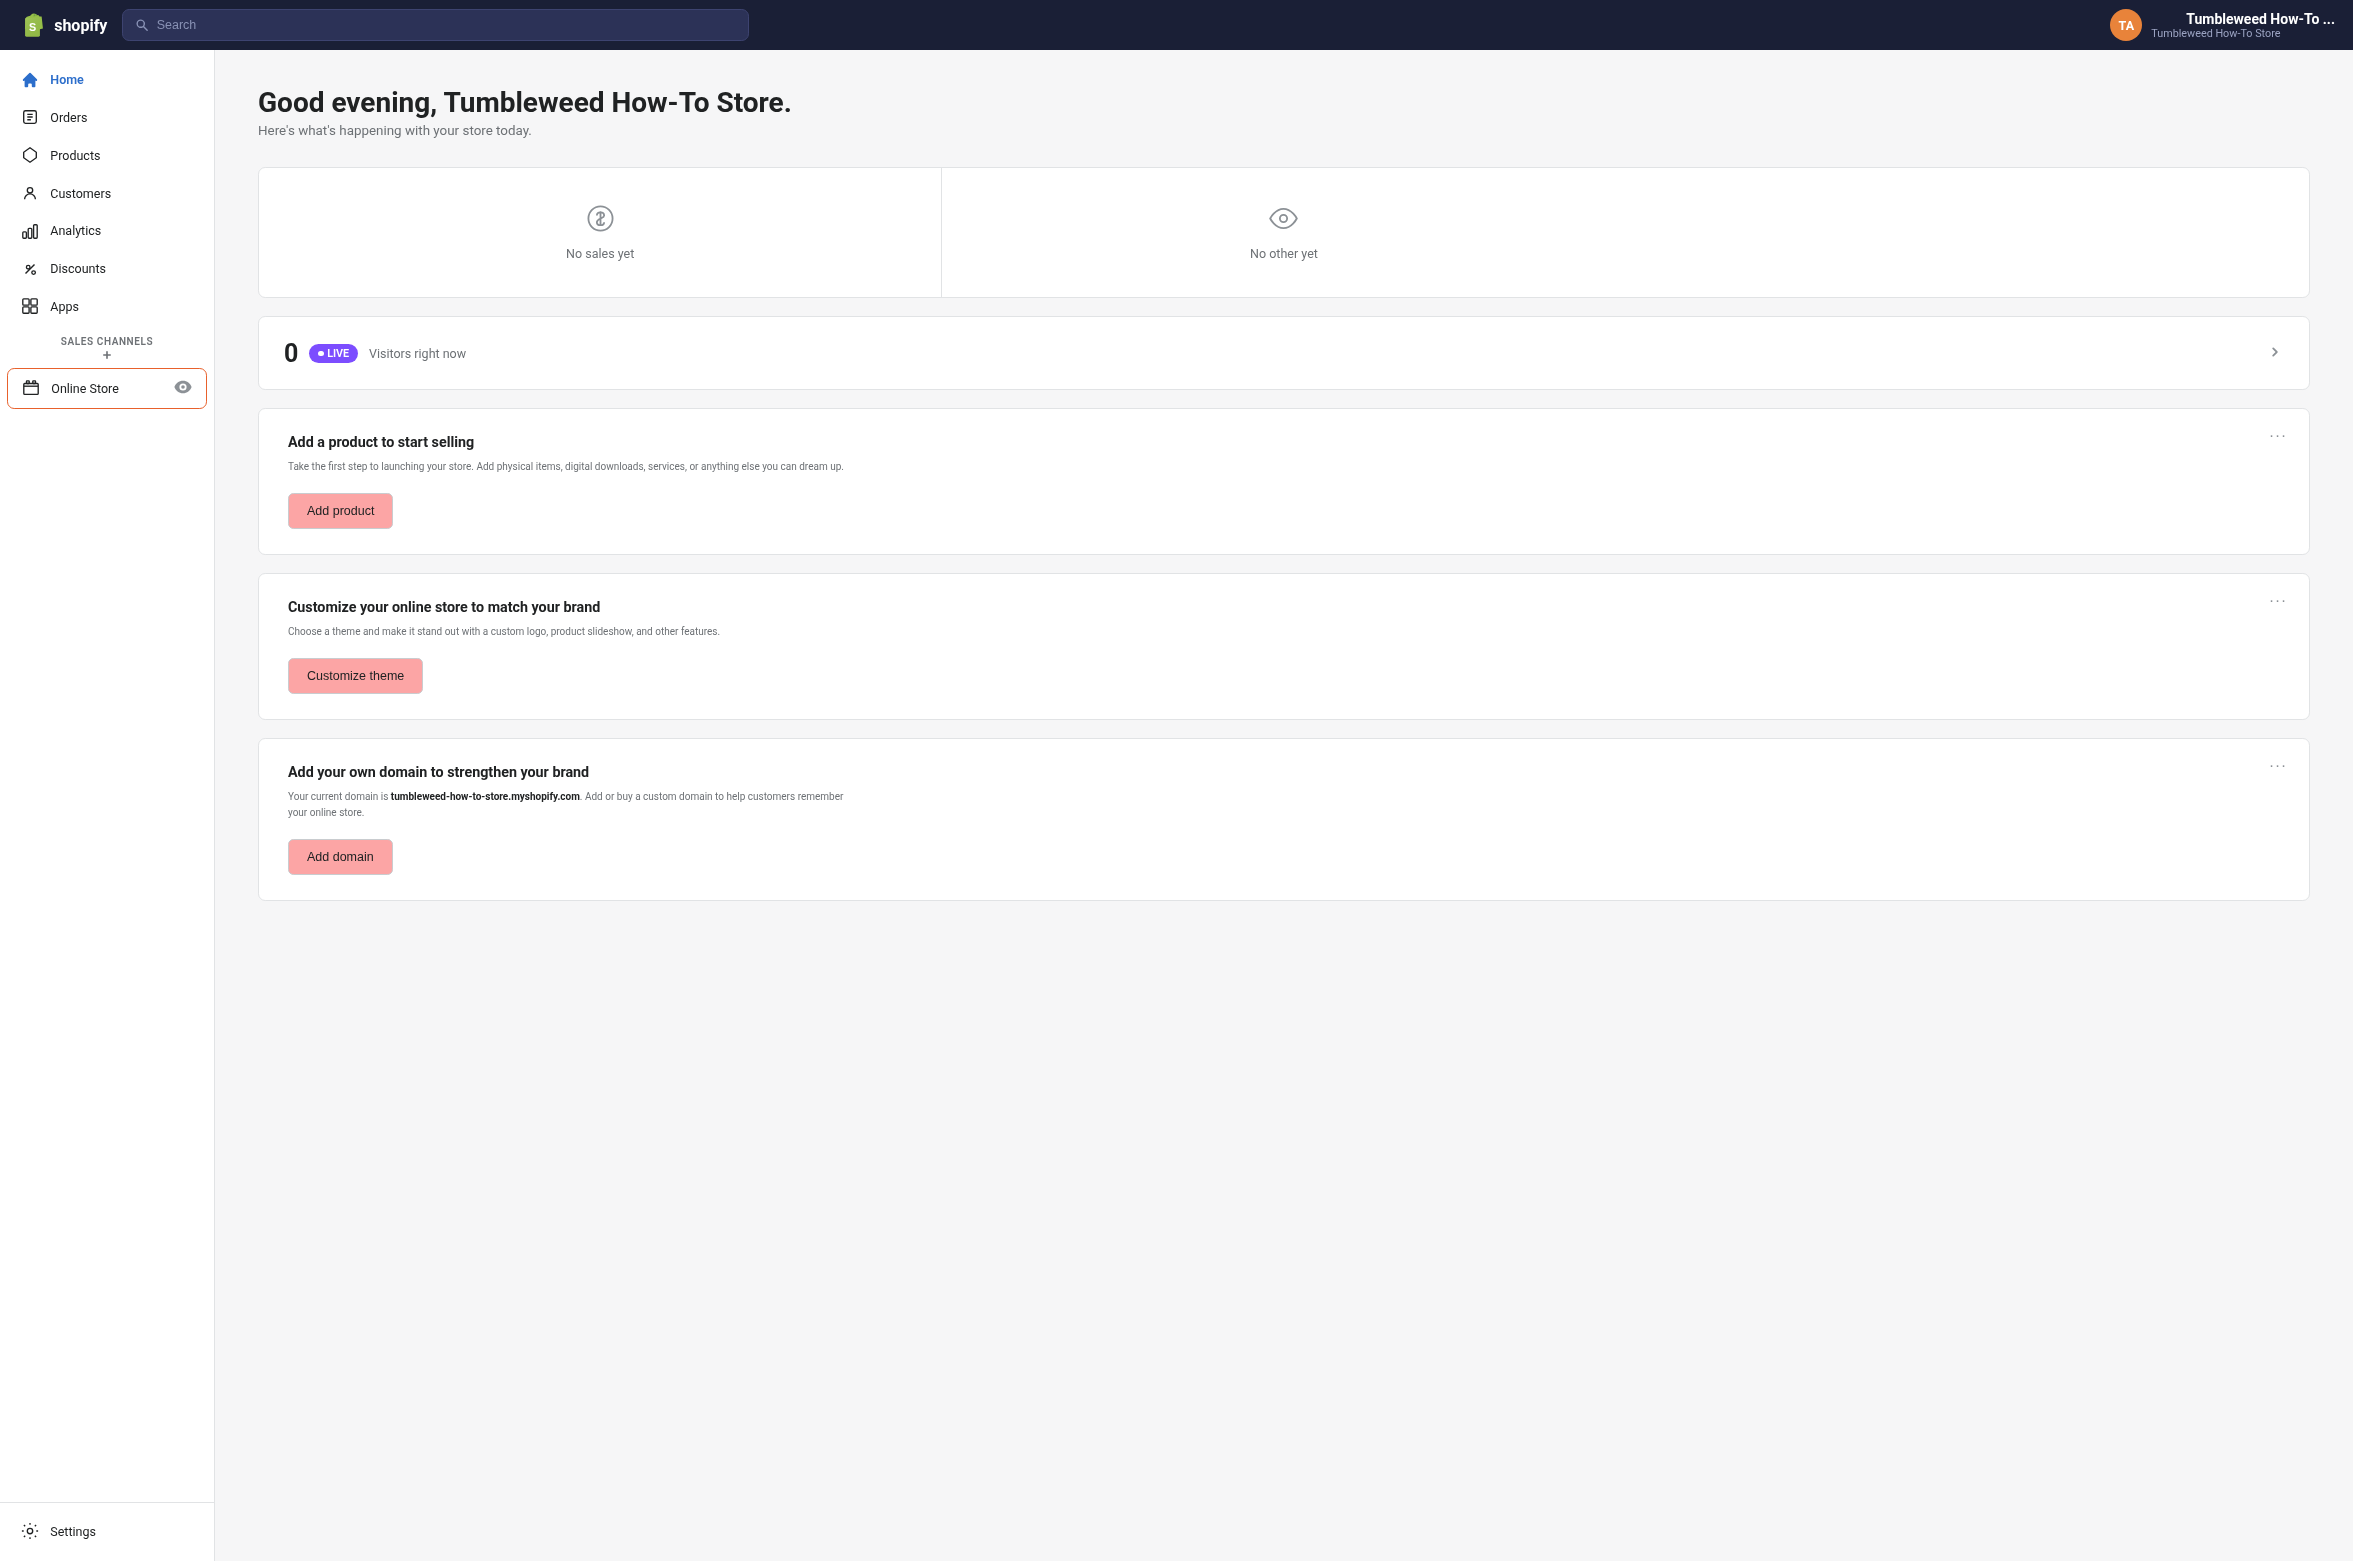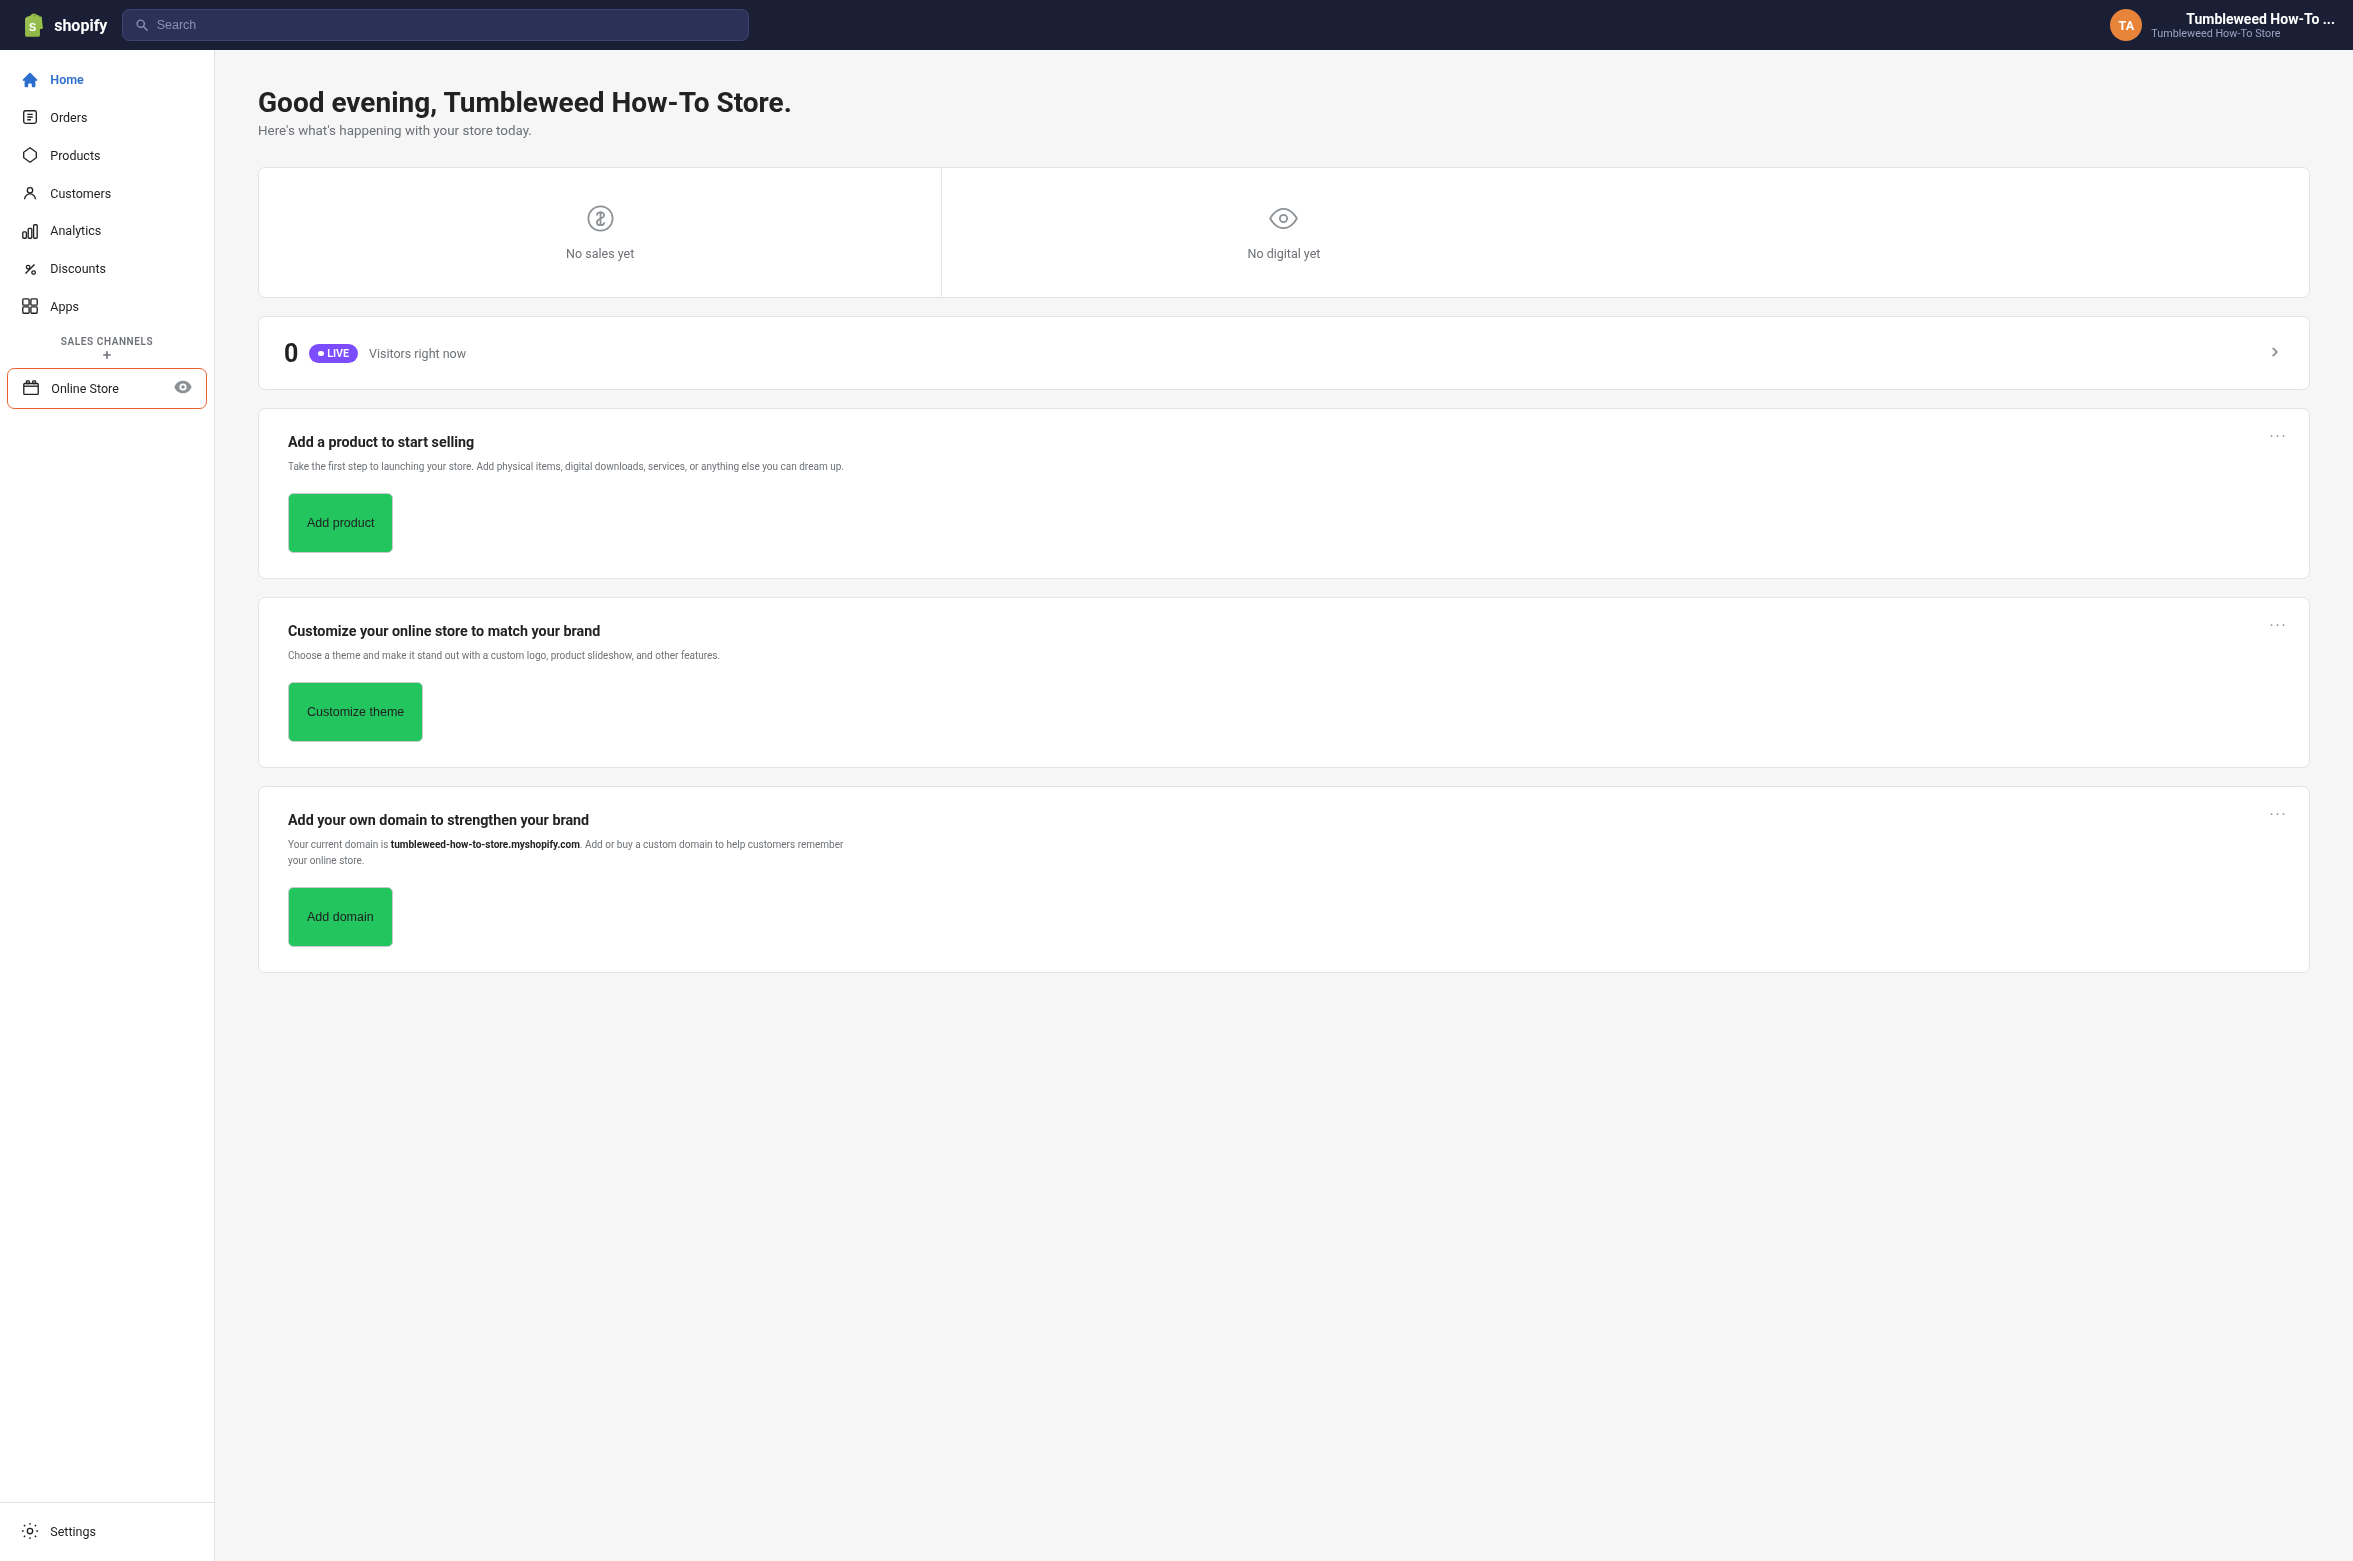--- a/index.html
+++ b/index.html
@@ -220,27 +220,27 @@
       right: 21.5px;
       color: #8c9196;
       cursor: pointer;
       font-size: 16px;
       letter-spacing: 1.8px;
     }
     .action-card-title { font-size: 14.3px; font-weight: 700; color: #202223; margin-bottom: 9px; }
     .action-card-desc { font-size: 10px; color: #6d7175; line-height: 1.6; margin-bottom: 18px; max-width: 574px; }
     .action-btn {
       display: inline-block;
-      padding: 22px 18px;
+      padding: 10px 18px;
       border: 0.9px solid #c9cccf;
       border-radius: 5.4px;
       font-size: 12.5px;
       font-weight: 500;
       color: #202223;
-      background: #22c55e;
+      background: #fca5a5;
       cursor: pointer;
       text-decoration: none;
     }
     .domain-highlight { font-weight: 700; color: #202223; }
   </style>
 </head>
 <body>
 
 <nav class="topnav">
   <a class="topnav-logo" href="#">
@@ -384,21 +384,21 @@
         </div>
         <span class="stat-label">No sales yet</span>
       </div>
       <div class="stat-card">
         <div class="stat-icon">
           <svg width="29" height="29" viewBox="0 0 24 24" fill="none" stroke="currentColor" stroke-width="1.5">
               <path d="M1 12s4-8 11-8 11 8 11 8-4 8-11 8-11-8-11-8z"></path>
               <circle cx="12" cy="12" r="3"></circle>
             </svg>
         </div>
-        <span class="stat-label">No digital yet</span>
+        <span class="stat-label">No other yet</span>
       </div>
     </div>
 
     <div class="live-card">
       <span class="live-number">0</span>
       <span class="live-badge">
         <span class="live-dot"></span>
         <span>LIVE</span>
       </span>
       <span class="live-label">Visitors right now</span>

